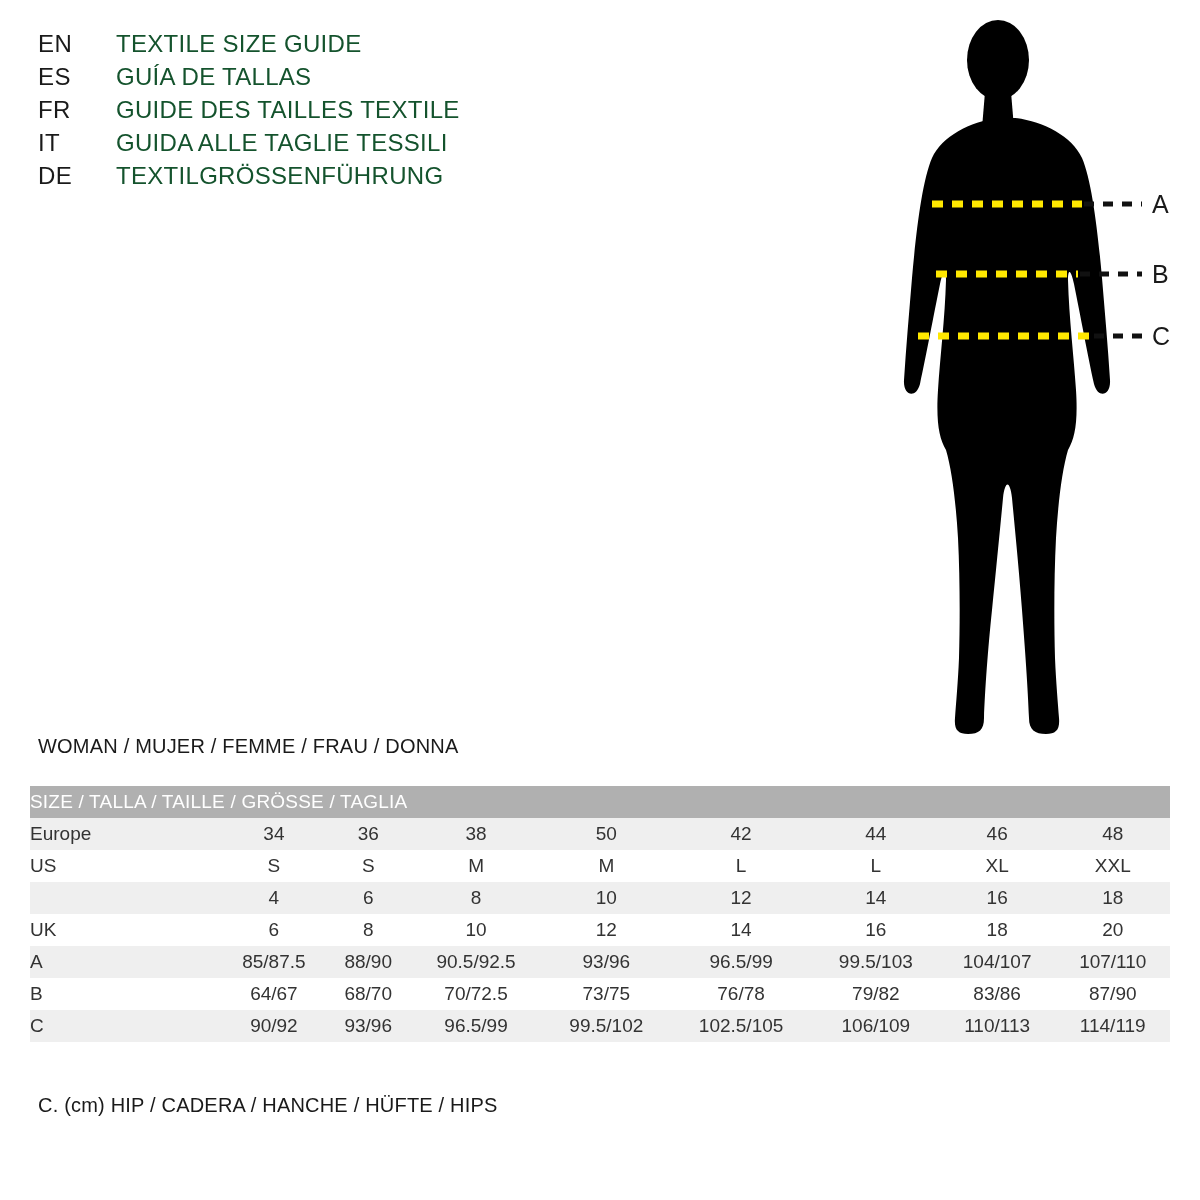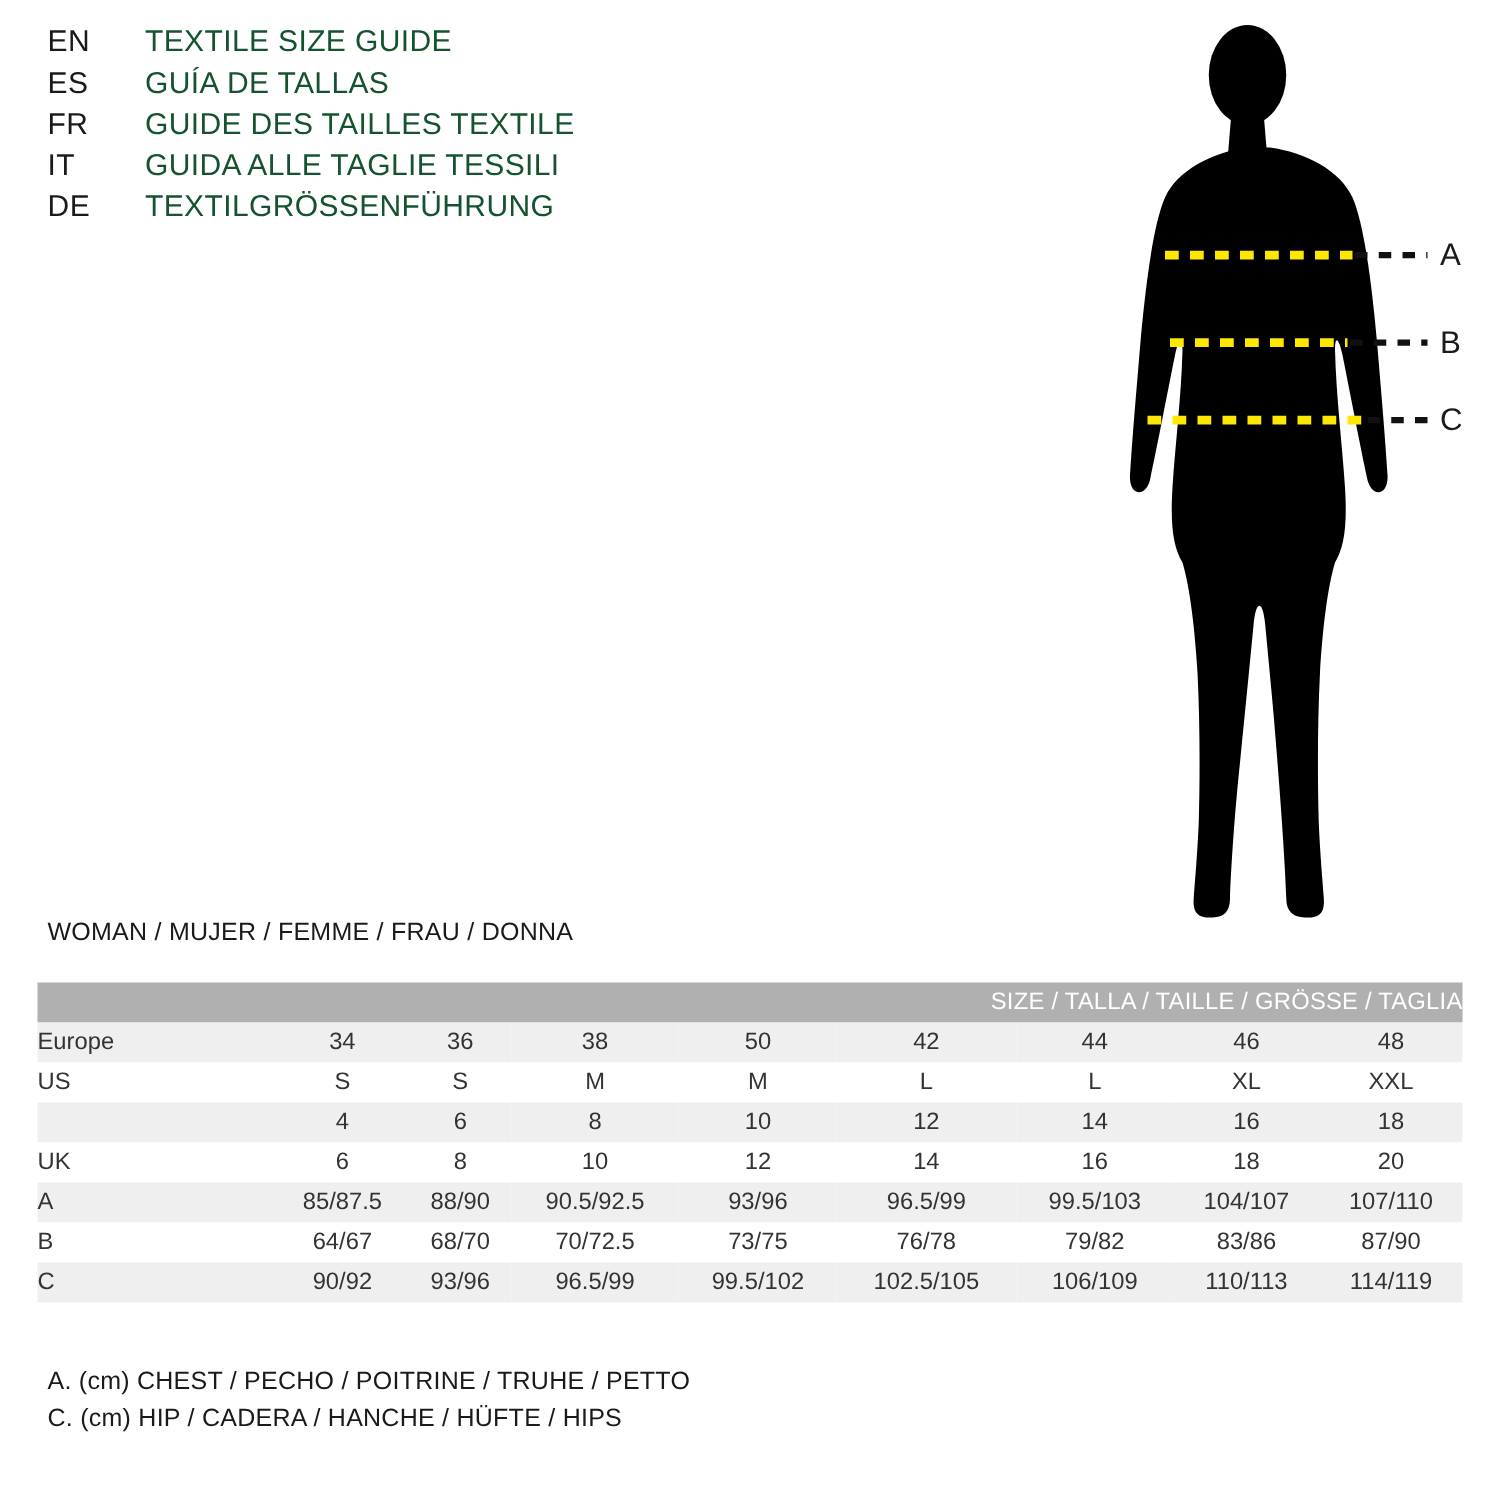--- a/index.html
+++ b/index.html
@@ -13,21 +13,21 @@
     font-family: "Liberation Sans", sans-serif;
     color: #1a1a1a;
     position: relative;
     overflow: hidden;
   }
 
   
   .lang-block {
     position: absolute;
     left: 38px;
-    top: 20px;
+    top: 30px;
     width: 620px;
   }
   .lang-row {
     display: flex;
     align-items: baseline;
     height: 33px;
   }
   .lang-code {
     width: 78px;
     font-size: 24px;
@@ -81,21 +81,20 @@
     color: #333333;
   }
   table.size-table td {
     height: 32px;
     padding: 0;
     vertical-align: middle;
   }
   .row-head {
     background: #b0b0b0;
     color: #ffffff;
-    text-align: right;
   }
   .row-head td {
     height: 30px;
     padding-left: 10px;
     font-size: 19px;
     letter-spacing: 0.2px;
   }
   .row-alt {
     background: #efefef;
   }
@@ -298,15 +297,14 @@
       <td class="val-cell">99.5/102</td>
       <td class="val-cell">102.5/105</td>
       <td class="val-cell">106/109</td>
       <td class="val-cell">110/113</td>
       <td class="val-cell">114/119</td>
     </tr>
   </tbody>
 </table>
 
 <div class="legend">
-  <div class="legend-line">A. (cm) CHEST / PECHO / POITRINE / TRUHE / PETTO</div>
   <div class="legend-line">C. (cm) HIP / CADERA / HANCHE / HÜFTE / HIPS</div>
 </div>
 
 </body></html>

